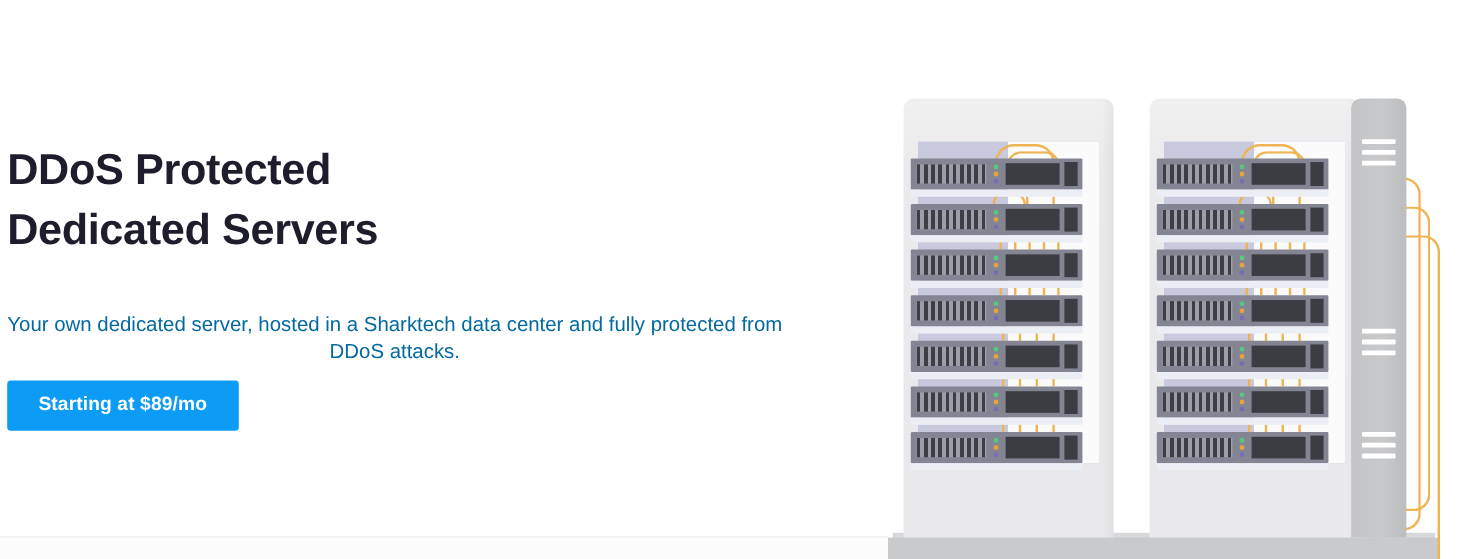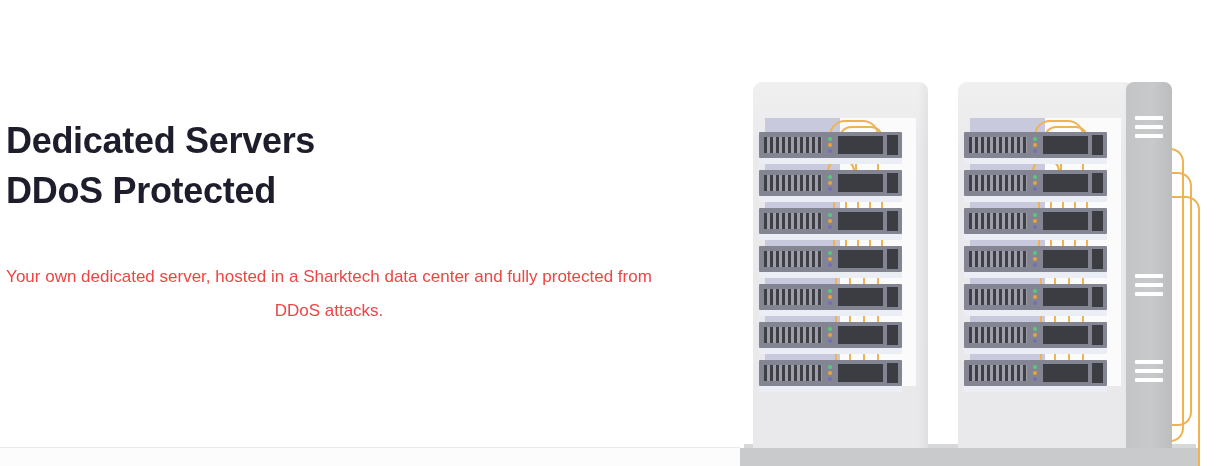--- a/index.html
+++ b/index.html
@@ -13,22 +13,22 @@
   
   .copy{position:absolute;left:0;top:0;width:660px;height:466px;}
   .headline{
     position:absolute;left:6px;top:92px;width:640px;
     font-size:36px;line-height:50px;font-weight:700;
     color:#1d1d2b;letter-spacing:-0.3px;
   }
   .headline .line{display:block;}
   .subcopy{
     position:absolute;left:6px;top:228px;width:646px;
-    text-align:center;font-size:17px;line-height:34px;
-    color:#ef4444;font-weight:400;margin-top:32px;
+    text-align:center;font-size:17px;line-height:22px;
+    color:#0369a1;font-weight:400;margin-top:32px;
   }
   .cta-row{position:absolute;left:6px;top:317px;display:flex;align-items:center;}
   .btn-primary{
     display:inline-flex;align-items:center;justify-content:center;
     height:42px;padding:0 26px;border:none;border-radius:3px;
     background:#0d9cf5;color:#ffffff;font-size:16px;font-weight:700;
     font-family:"Liberation Sans", sans-serif;cursor:pointer;letter-spacing:0.1px;
   }
   .link-secondary{
     display:inline-flex;align-items:center;gap:12px;margin-left:28px;
@@ -93,27 +93,28 @@
   .ext{position:absolute;border:2px solid #efb352;border-left:none;background:transparent;}
 </style>
 </head>
 <body>
 
 <div class="hero">
 
   <div class="copy">
 
     <h1 class="headline">
+      <span class="line">DDoS Protected</span>
       <span class="line">Dedicated Servers</span>
-      <span class="line">DDoS Protected</span>
     </h1>
 
     <p class="subcopy">Your own dedicated server, hosted in a Sharktech data center and fully protected from DDoS attacks.</p>
 
     <div class="cta-row">
+      <button class="btn-primary">Starting at $89/mo</button>
     </div>
 
   </div>
 
   <div class="divider"></div>
   <div class="below-band"></div>
 
   <div class="art">
 
     <div class="floor-top"></div>

